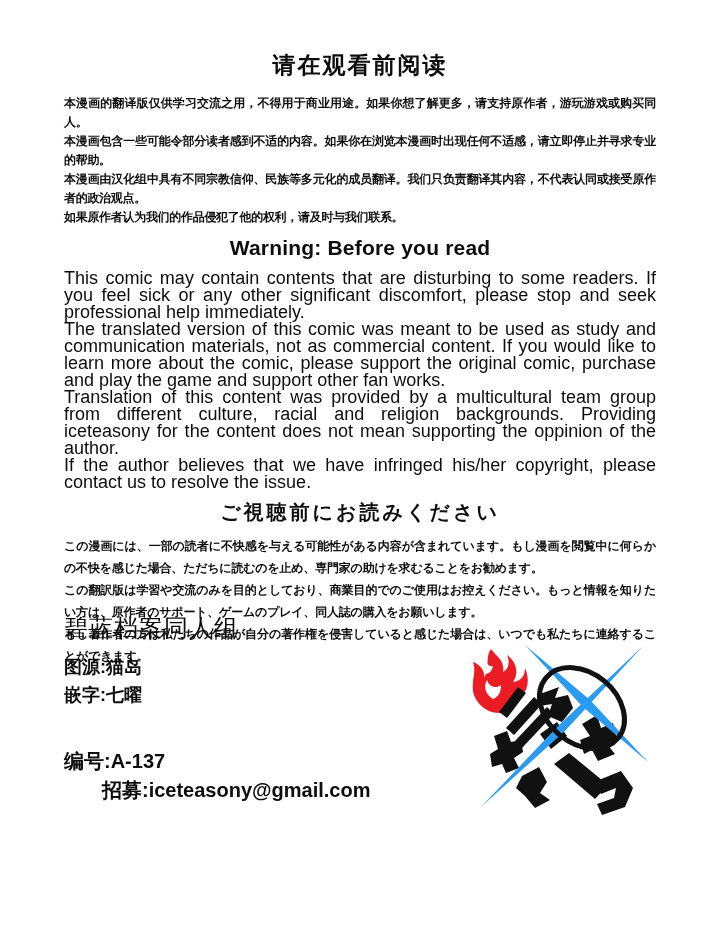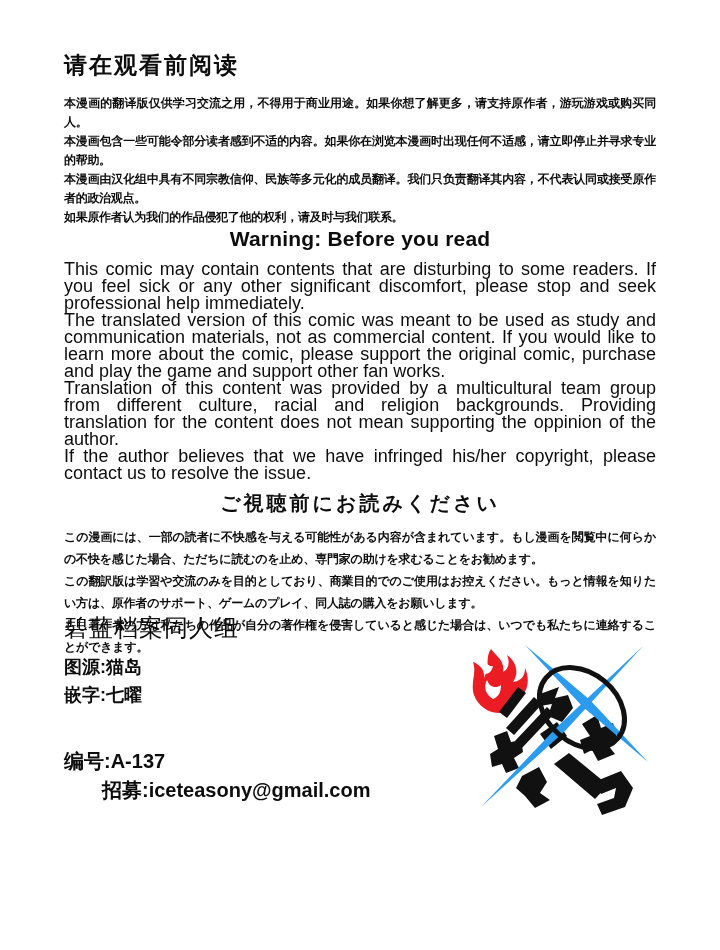--- a/index.html
+++ b/index.html
@@ -14,35 +14,36 @@
   }
   .page {
     position: absolute;
     inset: 0;
     padding: 50px 64px 0 64px;
     background: #ffffff;
   }
   .title-cn {
     font-size: 23px;
     font-weight: bold;
-    text-align: left;
+    text-align: center;
     letter-spacing: 2px;
     margin-bottom: 13px;
   }
   .block-cn p {
     font-size: 12px;
     font-weight: bold;
     line-height: 19px;
     text-align: justify;
     letter-spacing: -0.3px;
   }
   .title-en {
     font-size: 21px;
     font-weight: bold;
     text-align: center;
+    margin-top: 9px;
     margin-bottom: 10px;
     letter-spacing: 0.2px;
   }
   .block-en p {
     font-size: 18px;
     font-weight: normal;
     line-height: 17px;
     text-align: justify;
   }
   .title-jp {
@@ -110,21 +111,21 @@
     <p>本漫画包含一些可能令部分读者感到不适的内容。如果你在浏览本漫画时出现任何不适感，请立即停止并寻求专业的帮助。</p>
     <p>本漫画由汉化组中具有不同宗教信仰、民族等多元化的成员翻译。我们只负责翻译其内容，不代表认同或接受原作者的政治观点。</p>
     <p>如果原作者认为我们的作品侵犯了他的权利，请及时与我们联系。</p>
   </div>
 
   <div class="title-en">Warning: Before you read</div>
 
   <div class="block-en">
     <p>This comic may contain contents that are disturbing to some readers. If you feel sick or any other significant discomfort, please stop and seek professional help immediately.</p>
     <p>The translated version of this comic was meant to be used as study and communication materials, not as commercial content. If you would like to learn more about the comic, please support the original comic, purchase and play the game and support other fan works.</p>
-    <p>Translation of this content was provided by a multicultural team group from different culture, racial and religion backgrounds. Providing translation for the content does not mean supporting the oppinion of the author.</p>
+    <p>Translation of this content was provided by a multicultural team group from different culture, racial and religion backgrounds. Providing iceteasony for the content does not mean supporting the oppinion of the author.</p>
     <p>If the author believes that we have infringed his/her copyright, please contact us to resolve the issue.</p>
   </div>
 
   <div class="title-jp">ご視聴前にお読みください</div>
 
   <div class="block-jp">
     <p>この漫画には、一部の読者に不快感を与える可能性がある内容が含まれています。もし漫画を閲覧中に何らかの不快を感じた場合、ただちに読むのを止め、専門家の助けを求むることをお勧めます。</p>
     <p>この翻訳版は学習や交流のみを目的としており、商業目的でのご使用はお控えください。もっと情報を知りたい方は、原作者のサポート、ゲームのプレイ、同人誌の購入をお願いします。</p>
     <p>もし著作者の方は私たちの作品が自分の著作権を侵害していると感じた場合は、いつでも私たちに連絡することができます。</p>
   </div>

